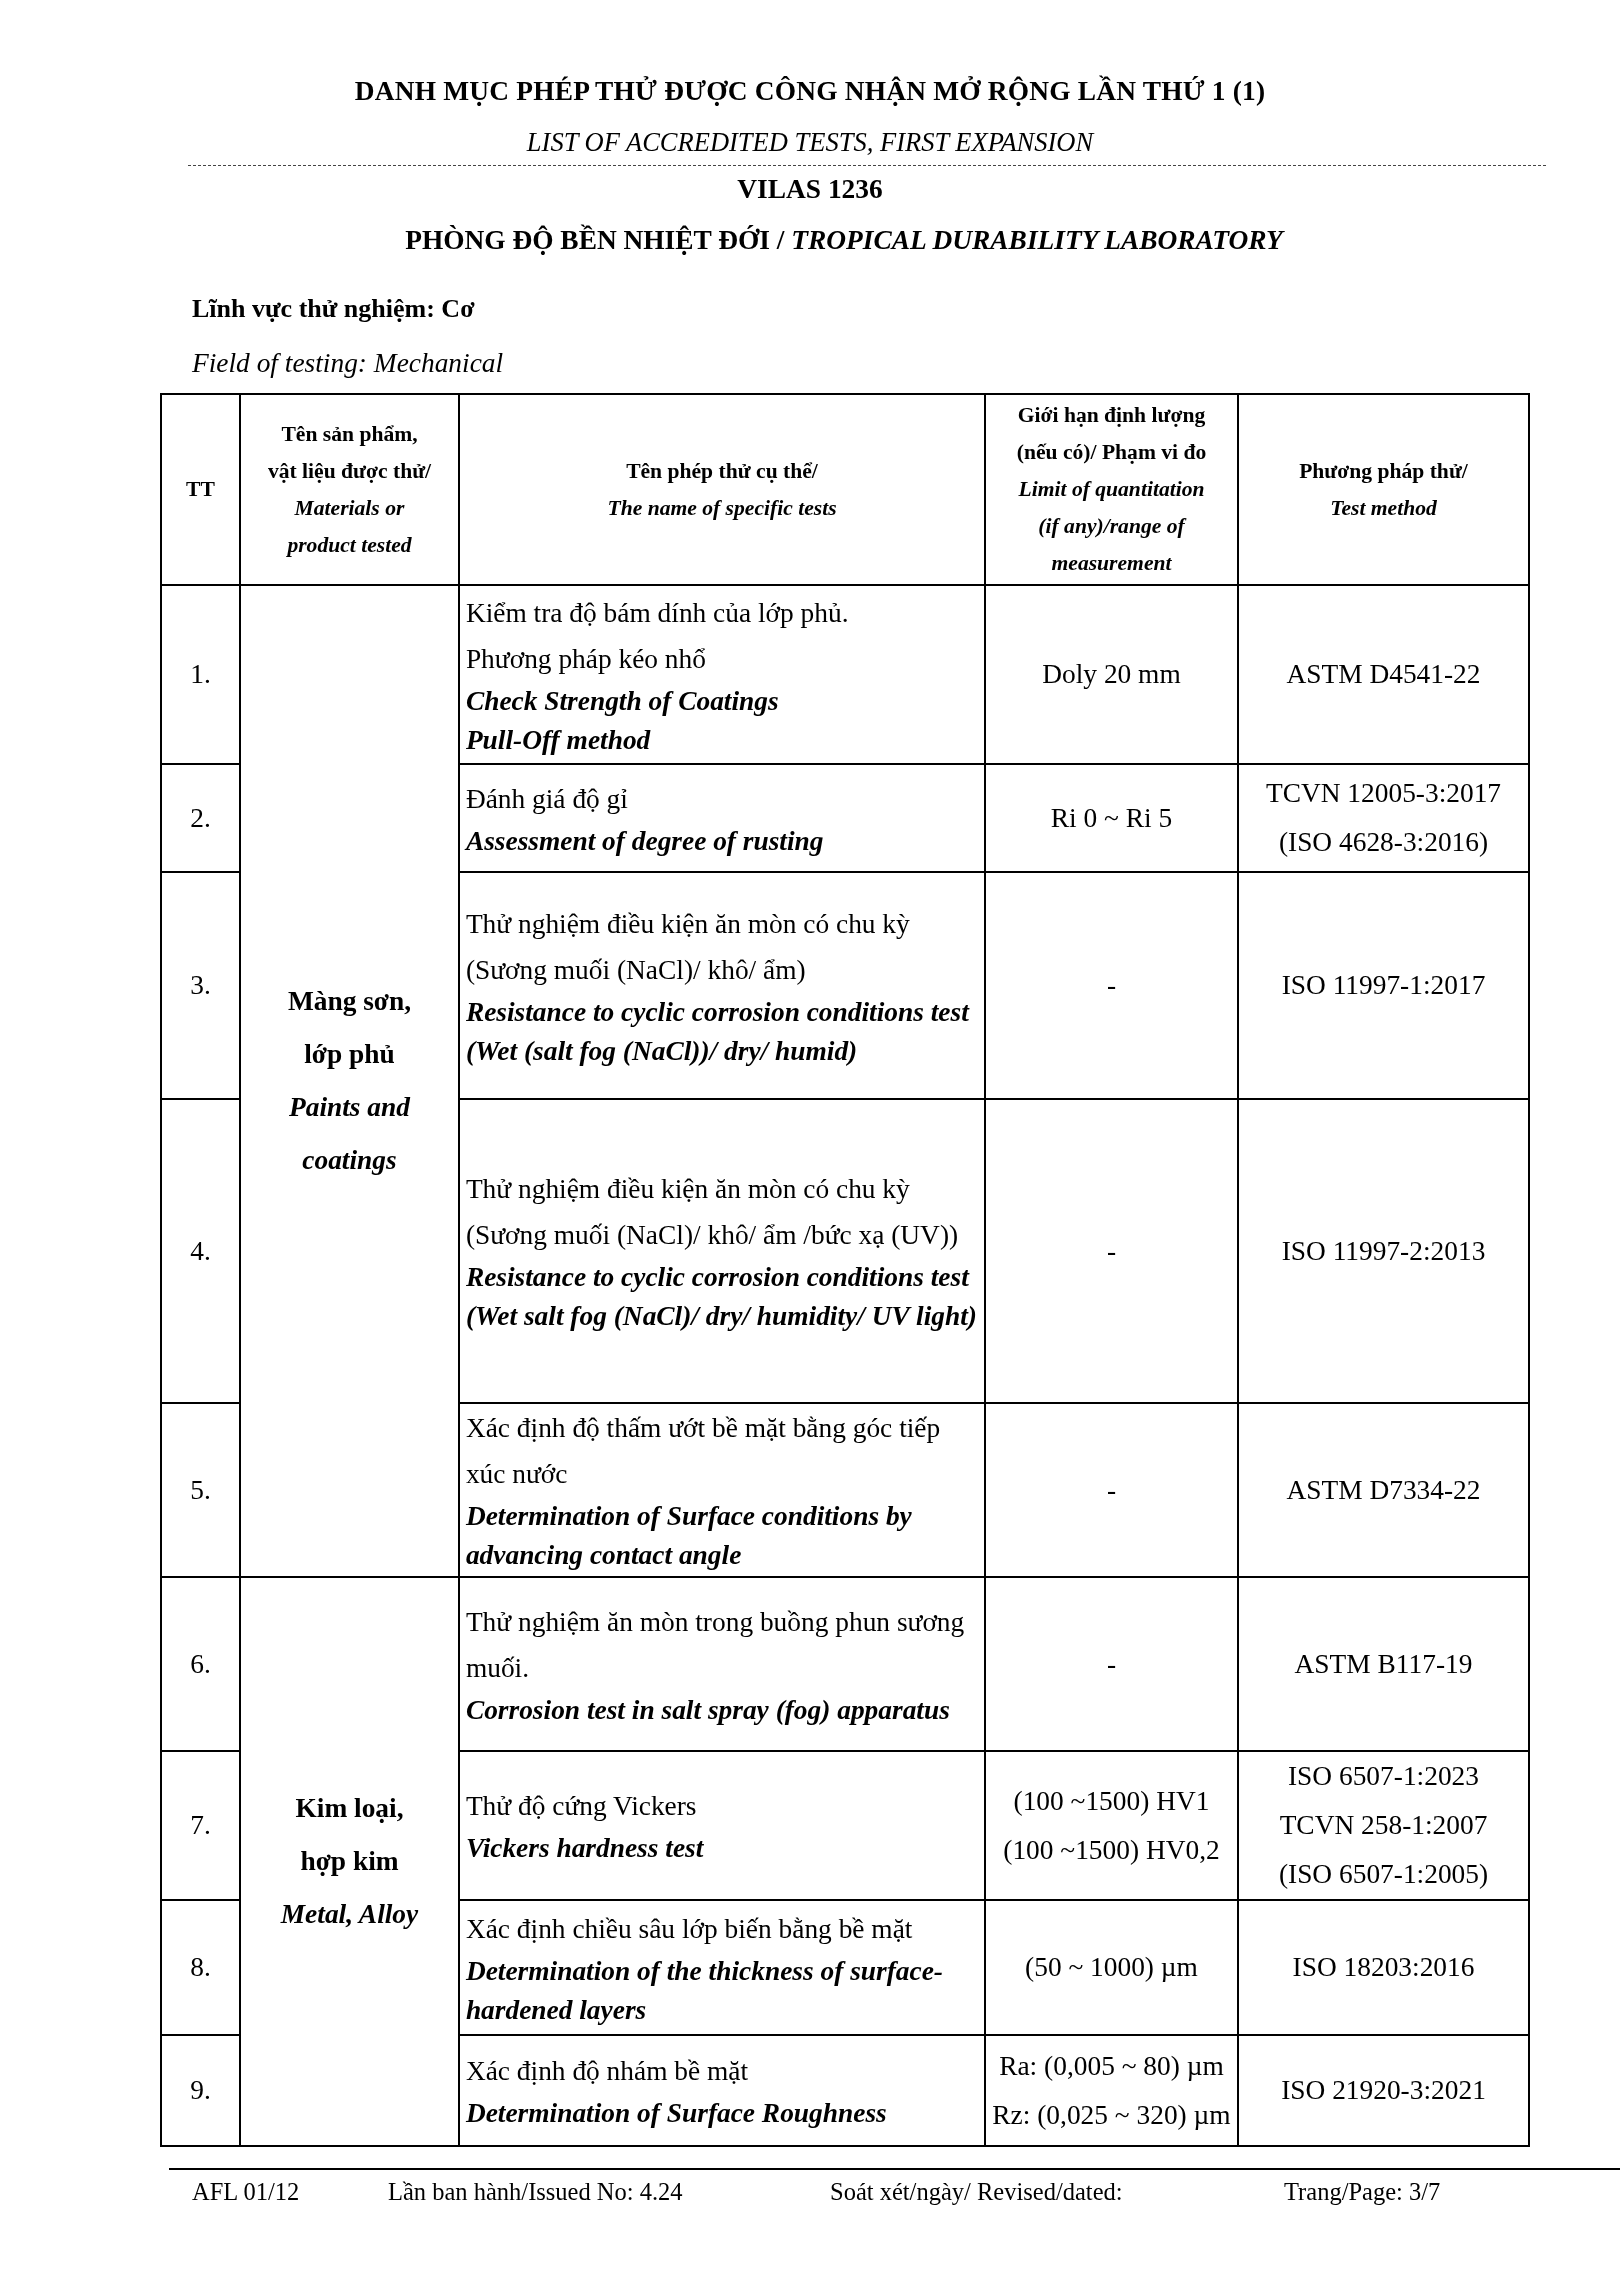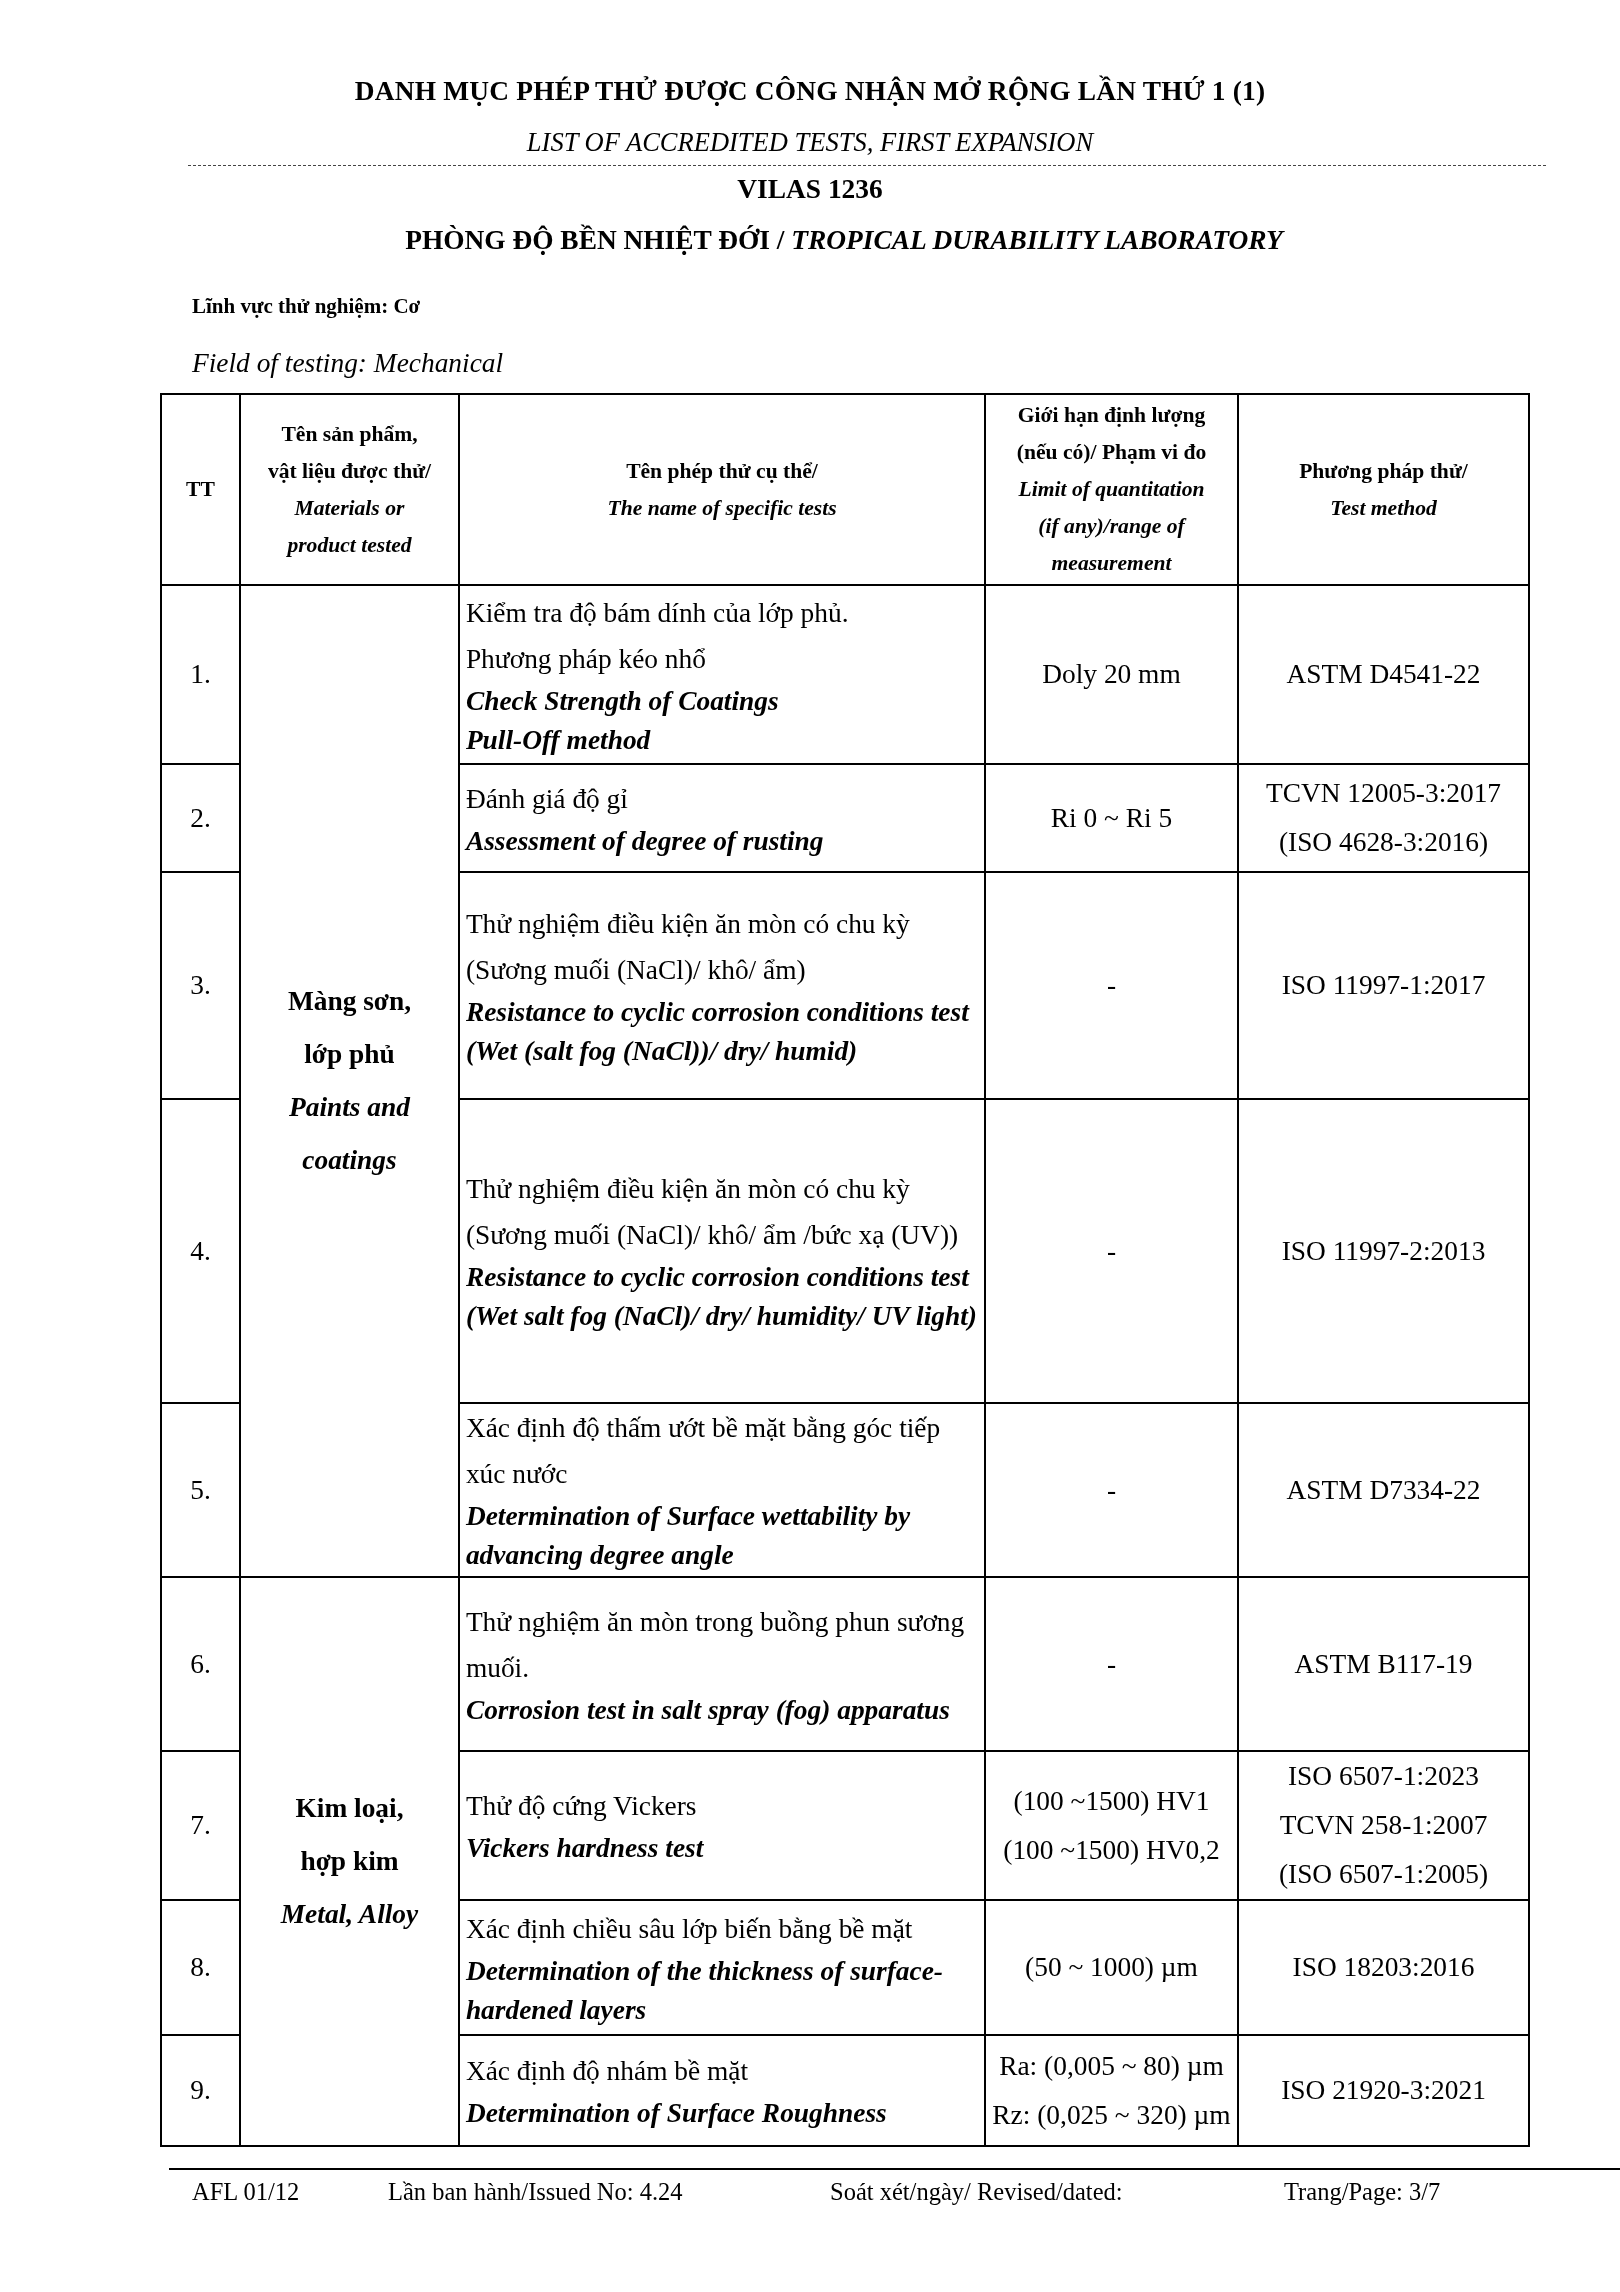--- a/index.html
+++ b/index.html
@@ -23,21 +23,21 @@
     position: absolute; left: 0; width: 1620px; top: 174px;
     text-align: center; font-weight: bold; font-size: 27.4px;
   }
   .title4 {
     position: absolute; left: 0; width: 1620px; top: 225px;
     text-align: center; font-weight: bold; font-size: 27.4px; padding-left: 34px;
   }
   .title4 .it { font-style: italic; }
   .field-vi {
     position: absolute; left: 192px; top: 294px;
-    font-weight: bold; font-size: 21px;
+    font-weight: bold; font-size: 26px;
   }
   .field-en {
     position: absolute; left: 192px; top: 348px;
     font-style: italic; font-size: 27.4px;
   }
 
   table.main {
     position: absolute; left: 160px; top: 393px;
     width: 1368px; border-collapse: collapse;
     table-layout: fixed;
@@ -175,21 +175,21 @@
           <span class="ln">-</span>
         </td>
         <td class="meth">
           <span class="ln">ISO 11997-2:2013</span>
         </td>
       </tr>
       <tr style="height: 174px;">
         <td class="tt">5.</td>
         <td class="name">
           <span class="vi">Xác định độ thấm ướt bề mặt bằng góc tiếp xúc nước</span>
-          <span class="en">Determination of Surface wettability by advancing degree angle</span>
+          <span class="en">Determination of Surface conditions by advancing contact angle</span>
         </td>
         <td class="lim">
           <span class="ln">-</span>
         </td>
         <td class="meth">
           <span class="ln">ASTM D7334-22</span>
         </td>
       </tr>
       <tr style="height: 174px;">
         <td class="tt">6.</td>

